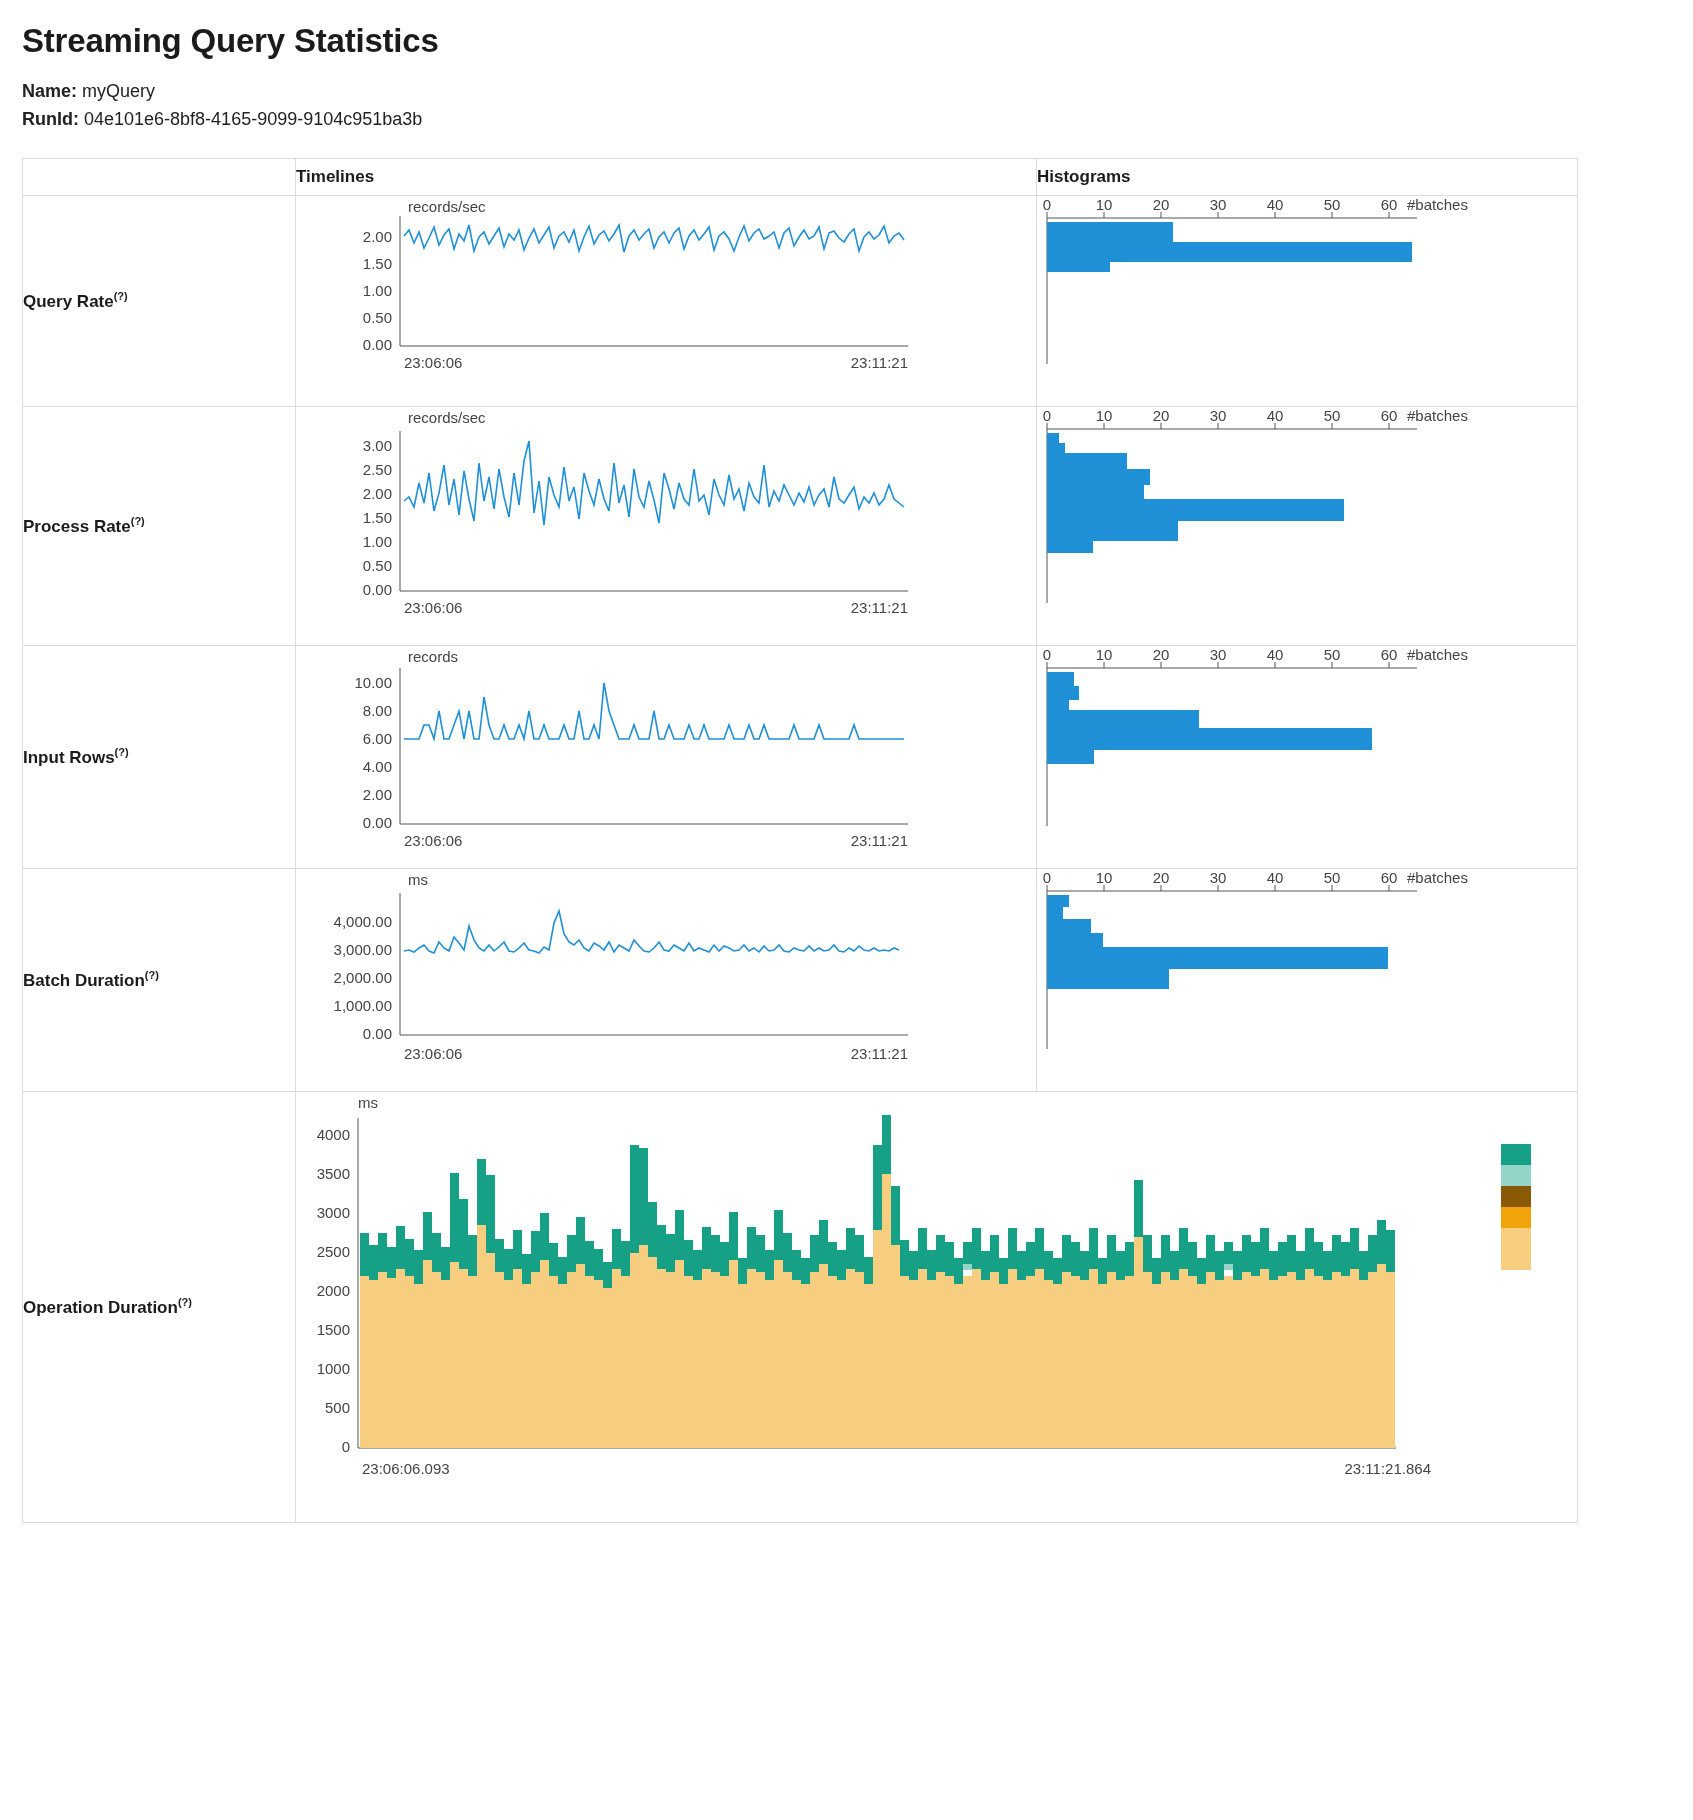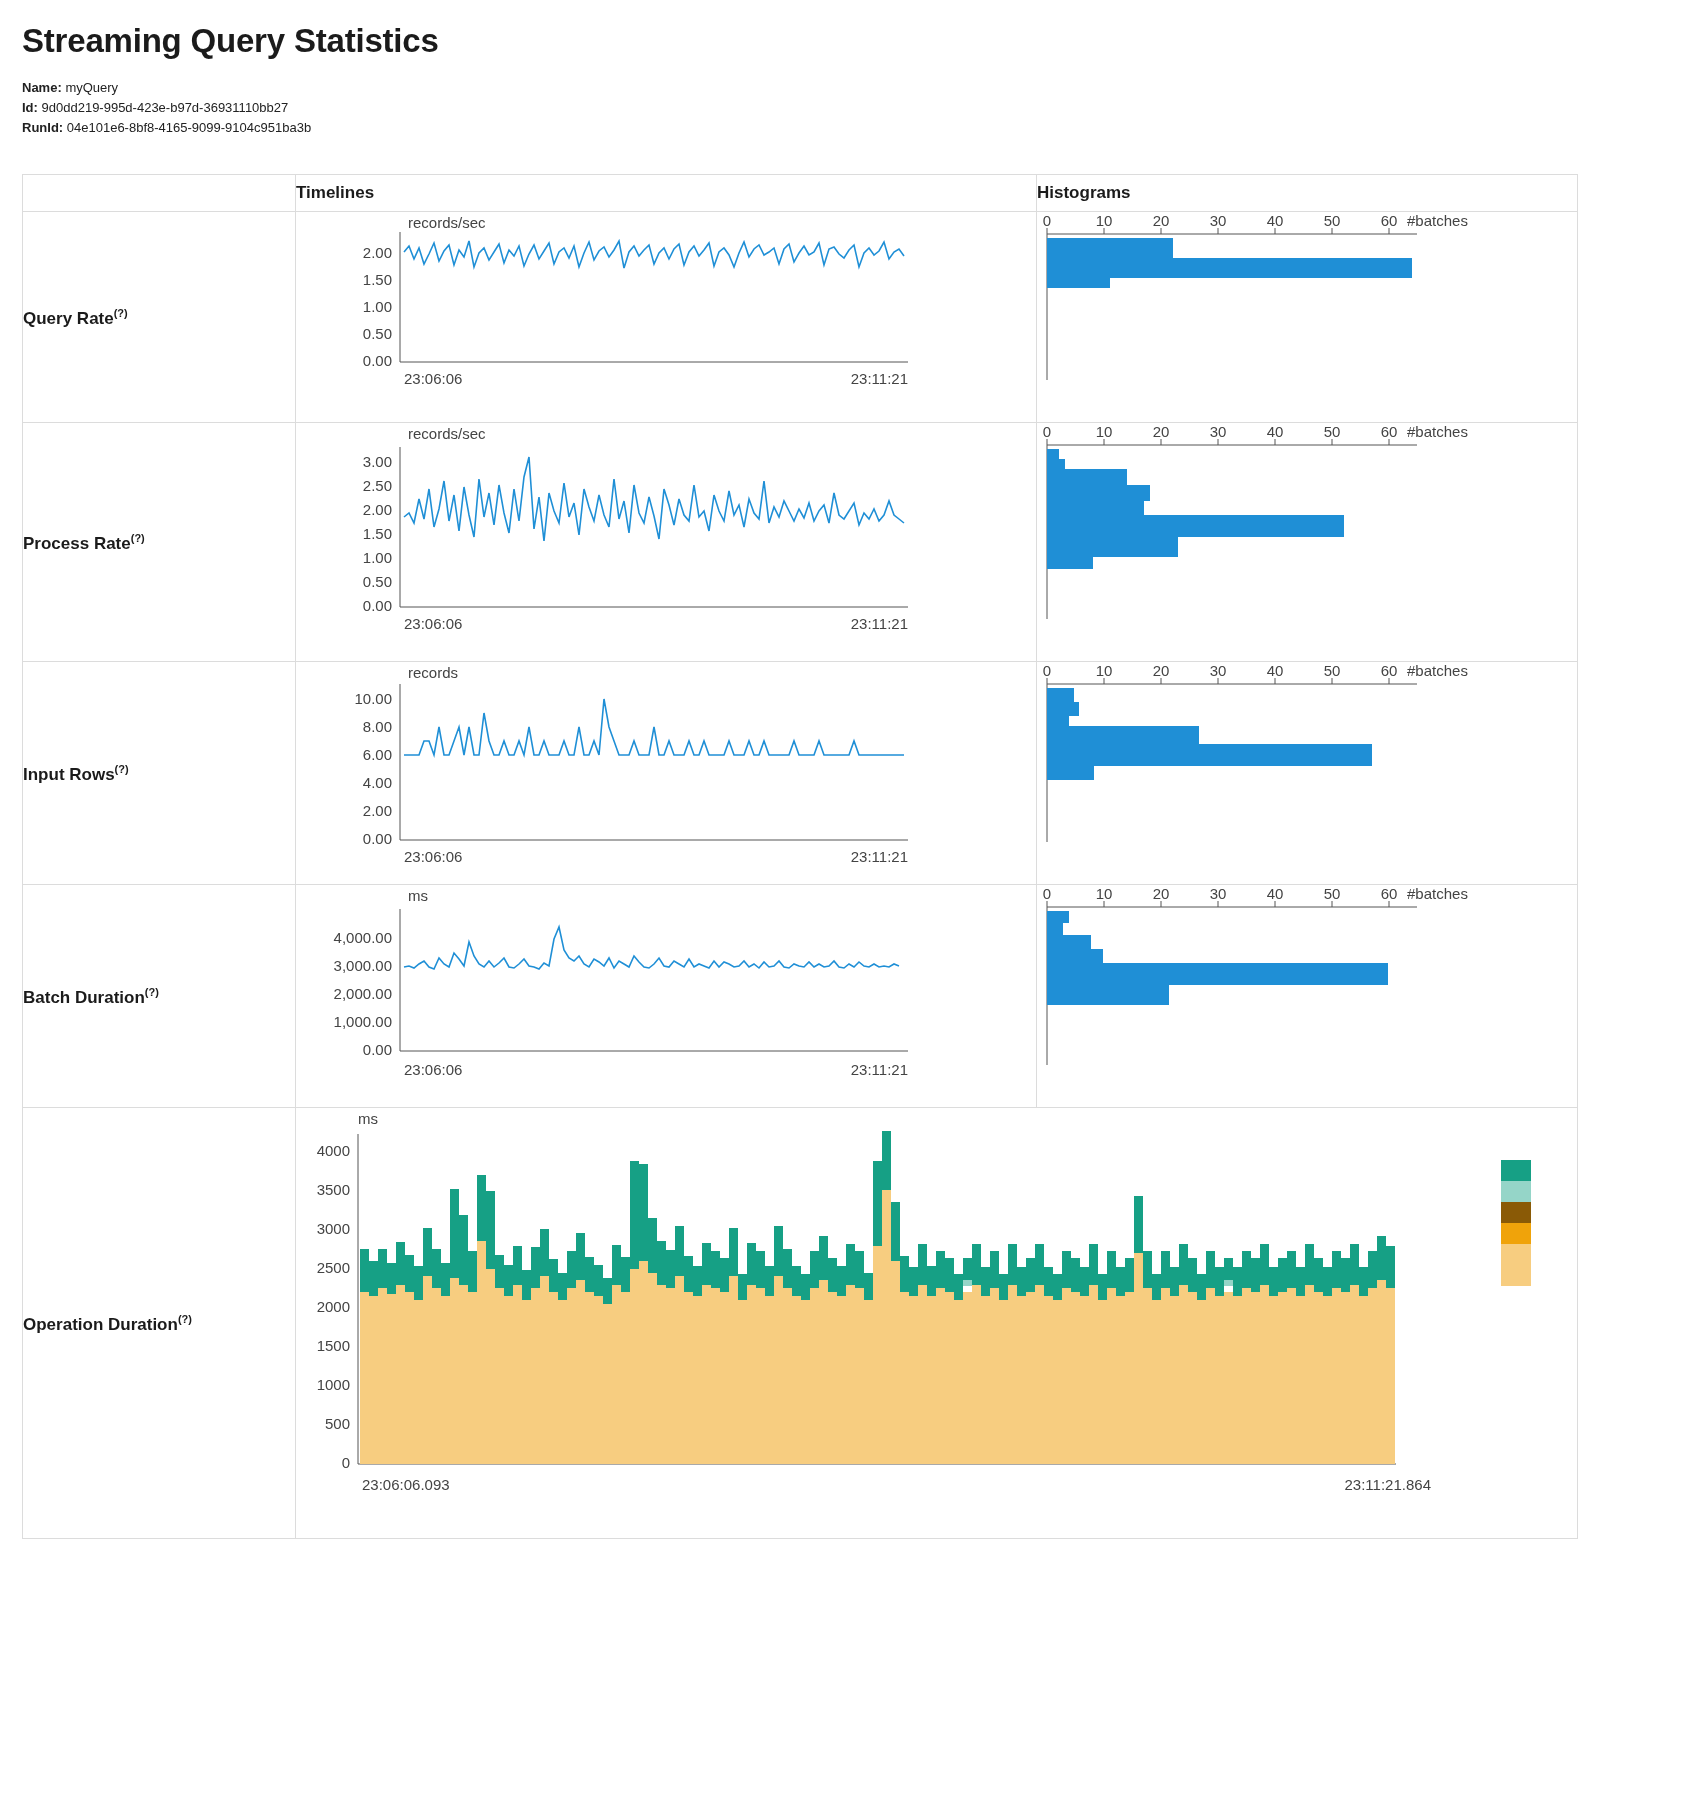--- a/index.html
+++ b/index.html
@@ -25,23 +25,23 @@
     color: #1b1b1b;
     letter-spacing: -0.2px;
   }
   .subtitle {
     font-size: 17px;
     color: #222;
     margin: 0 0 28px 0;
   }
   .subtitle b { font-weight: bold; }
   .meta {
-    font-size: 13px;
+    font-size: 18px;
     line-height: 1.55;
-    margin-bottom: 36px;
+    margin-bottom: 24px;
   }
   .meta .k { font-weight: bold; }
 
   table.stats {
     border-collapse: collapse;
     width: 1556px;
     table-layout: fixed;
     border-radius: 32px;
   }
   table.stats td, table.stats th {
@@ -97,24 +97,20 @@
 
 <div class="page">
 
   <h1 class="title">Streaming Query Statistics</h1>
 
 
   <div class="meta">
     <div>
       <span class="k">Name:</span>
       <span>myQuery</span>
-    </div>
-    <div>
-      <span class="k">Id:</span>
-      <span>9d0dd219-995d-423e-b97d-36931110bb27</span>
     </div>
     <div>
       <span class="k">RunId:</span>
       <span>04e101e6-8bf8-4165-9099-9104c951ba3b</span>
     </div>
   </div>
 
   <table class="stats">
     <tbody>
         <tr>

